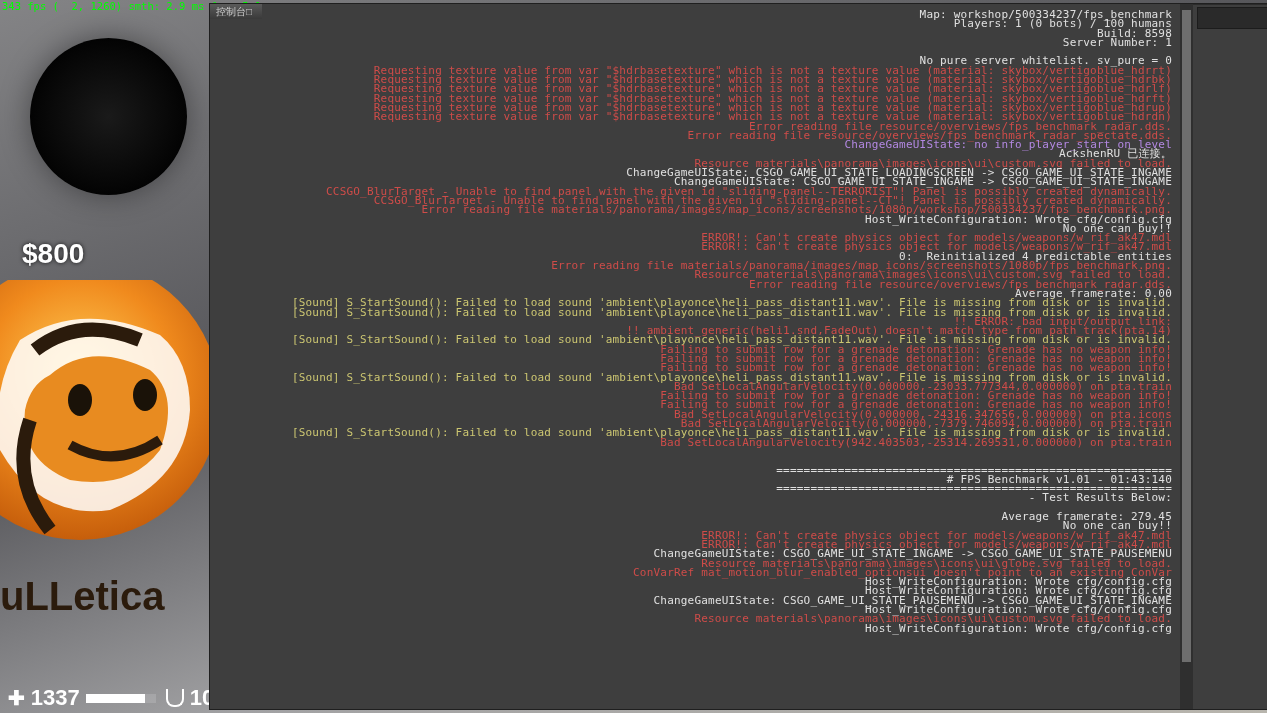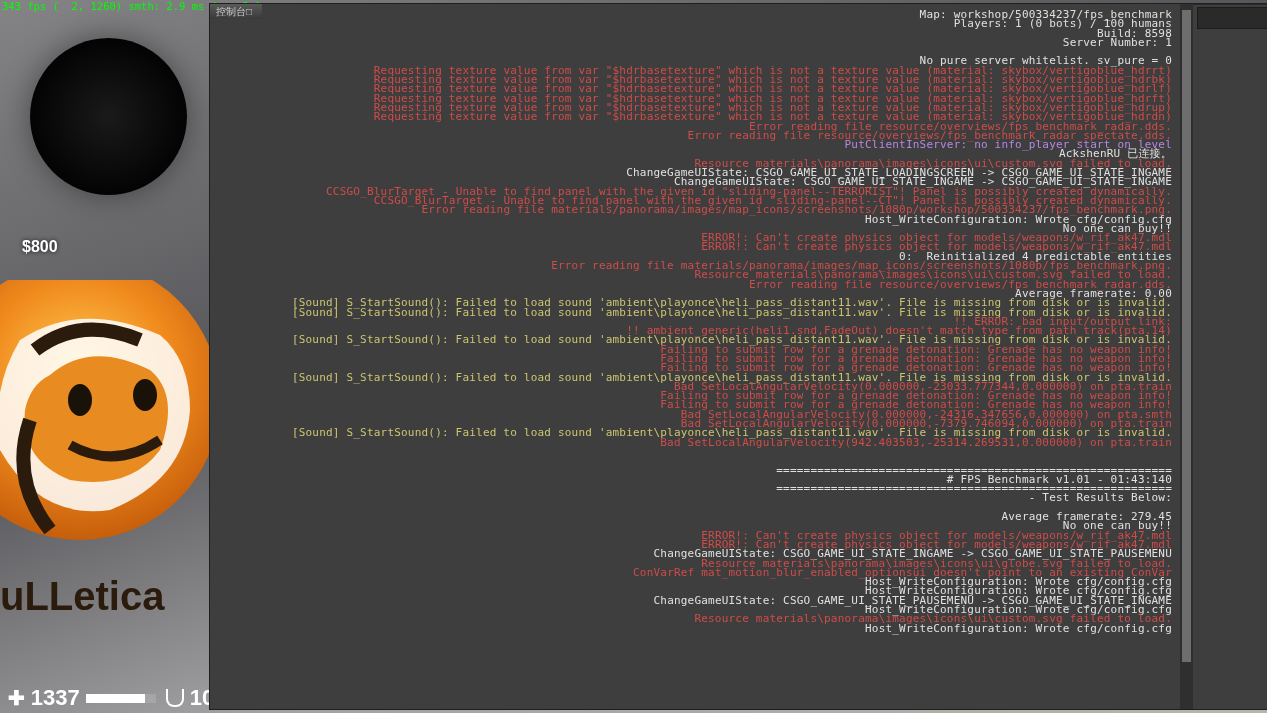--- a/index.html
+++ b/index.html
@@ -37,21 +37,21 @@
   background: radial-gradient(circle at 50% 50%, #1a1a1a 0%, #000 80%);
   box-shadow: 0 0 30px rgba(0,0,0,.4);
   z-index: 3;
 }
 .money {
   position: absolute;
   left: 22px;
   top: 238px;
   color: #fff;
   font-family: Arial, sans-serif;
-  font-size: 16px;
+  font-size: 28px;
   font-weight: bold;
   text-shadow: 0 0 4px rgba(0,0,0,.8);
   z-index: 3;
 }
 .team-logo {
   position: absolute;
   left: -40px;
   top: 280px;
   width: 300px;
   height: 380px;
@@ -253,21 +253,21 @@
 </span>
 <span class="t-wht">No pure server whitelist. sv_pure = 0
 </span><span class="t-red">Requesting texture value from var "$hdrbasetexture" which is not a texture value (material: skybox/vertigoblue_hdrrt)
 </span><span class="t-red">Requesting texture value from var "$hdrbasetexture" which is not a texture value (material: skybox/vertigoblue_hdrbk)
 </span><span class="t-red">Requesting texture value from var "$hdrbasetexture" which is not a texture value (material: skybox/vertigoblue_hdrlf)
 </span><span class="t-red">Requesting texture value from var "$hdrbasetexture" which is not a texture value (material: skybox/vertigoblue_hdrft)
 </span><span class="t-red">Requesting texture value from var "$hdrbasetexture" which is not a texture value (material: skybox/vertigoblue_hdrup)
 </span><span class="t-red">Requesting texture value from var "$hdrbasetexture" which is not a texture value (material: skybox/vertigoblue_hdrdn)
 </span><span class="t-red">Error reading file resource/overviews/fps_benchmark_radar.dds.
 </span><span class="t-red">Error reading file resource/overviews/fps_benchmark_radar_spectate.dds.
-</span><span class="t-pur">PutClientInServer: no info_player_start on level
+</span><span class="t-pur">ChangeGameUIState: no info_player_start on level
 </span><span class="t-wht">AckshenRU 已连接。
 </span><span class="t-red">Resource materials\panorama\images\icons\ui\custom.svg failed to load.
 </span><span class="t-wht">ChangeGameUIState: CSGO_GAME_UI_STATE_LOADINGSCREEN -&gt; CSGO_GAME_UI_STATE_INGAME
 </span><span class="t-wht">ChangeGameUIState: CSGO_GAME_UI_STATE_INGAME -&gt; CSGO_GAME_UI_STATE_INGAME
 </span><span class="t-red">CCSGO_BlurTarget - Unable to find panel with the given id "sliding-panel--TERRORIST"! Panel is possibly created dynamically.
 </span><span class="t-red">CCSGO_BlurTarget - Unable to find panel with the given id "sliding-panel--CT"! Panel is possibly created dynamically.
 </span><span class="t-red">Error reading file materials/panorama/images/map_icons/screenshots/1080p/workshop/500334237/fps_benchmark.png.
 </span><span class="t-wht">Host_WriteConfiguration: Wrote cfg/config.cfg
 </span><span class="t-wht">No one can buy!!
 </span><span class="t-red">ERROR!: Can't create physics object for models/weapons/w_rif_ak47.mdl
@@ -282,21 +282,21 @@
 </span><span class="t-red">!! ERROR: bad input/output link:
 </span><span class="t-red">!! ambient_generic(heli1.snd,FadeOut) doesn't match type from path_track(pta.14)
 </span><span class="t-yel">[Sound] S_StartSound(): Failed to load sound 'ambient\playonce\heli_pass_distant11.wav'. File is missing from disk or is invalid.
 </span><span class="t-red">Failing to submit row for a grenade detonation: Grenade has no weapon info!
 </span><span class="t-red">Failing to submit row for a grenade detonation: Grenade has no weapon info!
 </span><span class="t-red">Failing to submit row for a grenade detonation: Grenade has no weapon info!
 </span><span class="t-yel">[Sound] S_StartSound(): Failed to load sound 'ambient\playonce\heli_pass_distant11.wav'. File is missing from disk or is invalid.
 </span><span class="t-red">Bad SetLocalAngularVelocity(0.000000,-23033.777344,0.000000) on pta.train
 </span><span class="t-red">Failing to submit row for a grenade detonation: Grenade has no weapon info!
 </span><span class="t-red">Failing to submit row for a grenade detonation: Grenade has no weapon info!
-</span><span class="t-red">Bad SetLocalAngularVelocity(0.000000,-24316.347656,0.000000) on pta.smth
+</span><span class="t-red">Bad SetLocalAngularVelocity(0.000000,-24316.347656,0.000000) on pta.icons
 </span><span class="t-red">Bad SetLocalAngularVelocity(0.000000,-7379.746094,0.000000) on pta.train
 </span><span class="t-yel">[Sound] S_StartSound(): Failed to load sound 'ambient\playonce\heli_pass_distant11.wav'. File is missing from disk or is invalid.
 </span><span class="t-red">Bad SetLocalAngularVelocity(942.403503,-25314.269531,0.000000) on pta.train
 </span>
 
 <span class="t-wht">==========================================================
 </span><span class="t-wht"># FPS Benchmark v1.01 - 01:43:140
 </span><span class="t-wht">==========================================================
 </span><span class="t-wht">- Test Results Below:
 </span>

